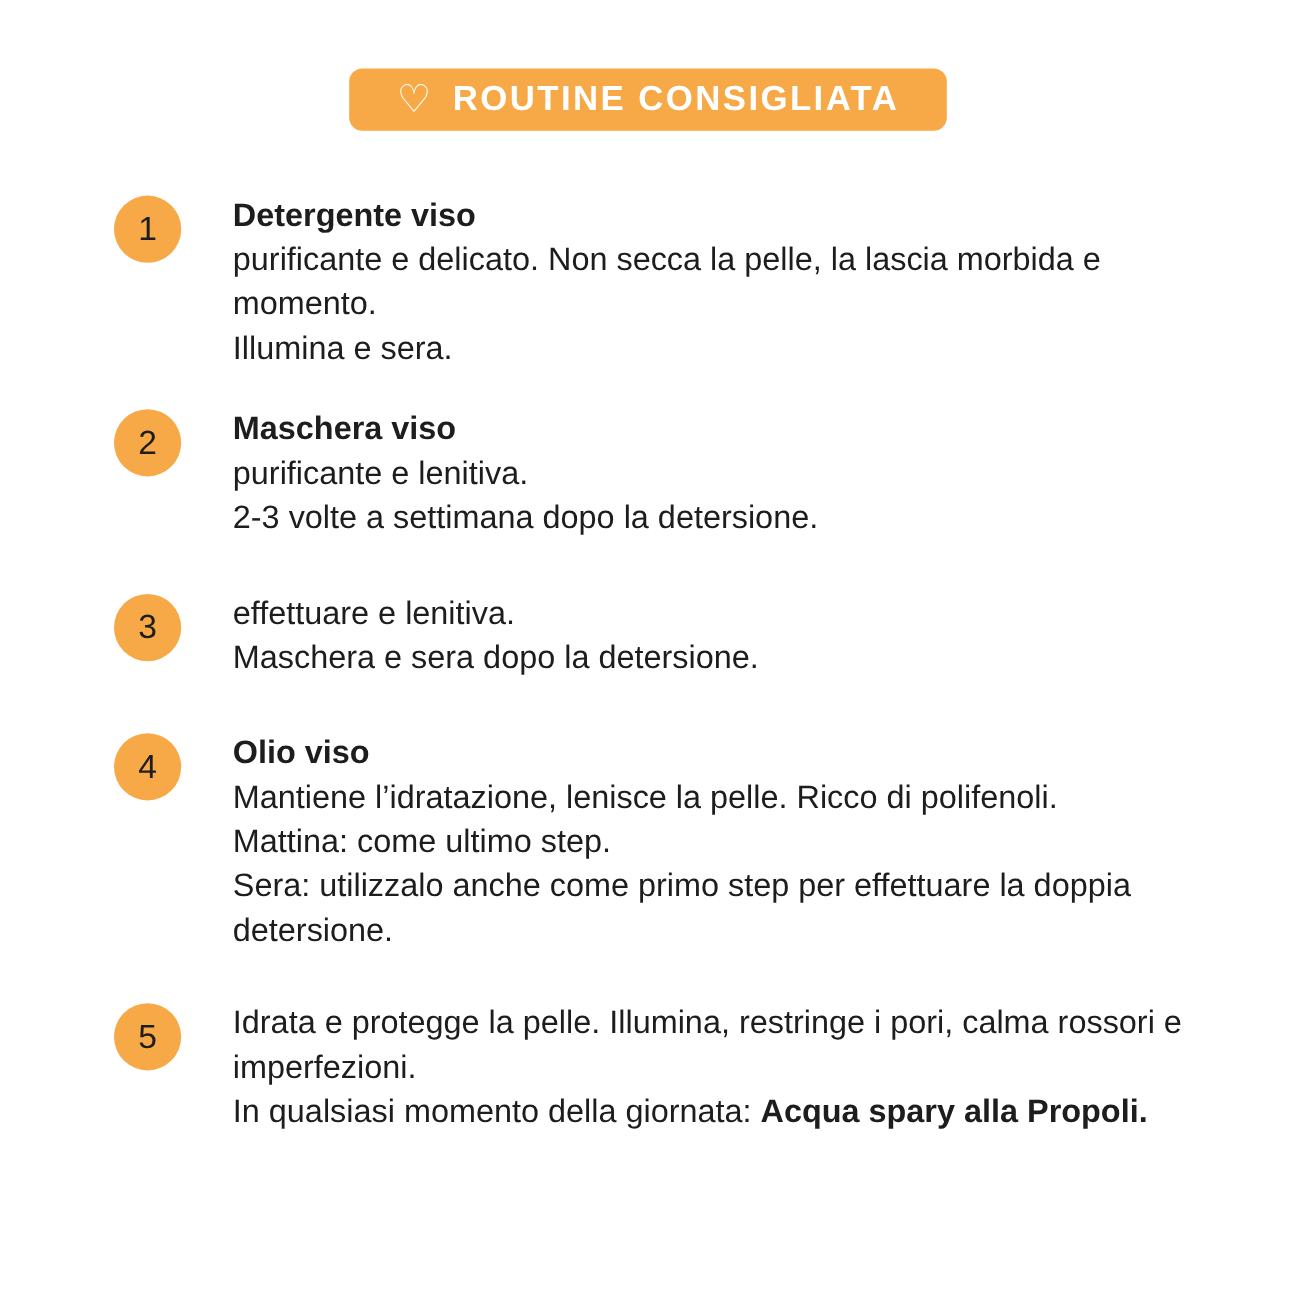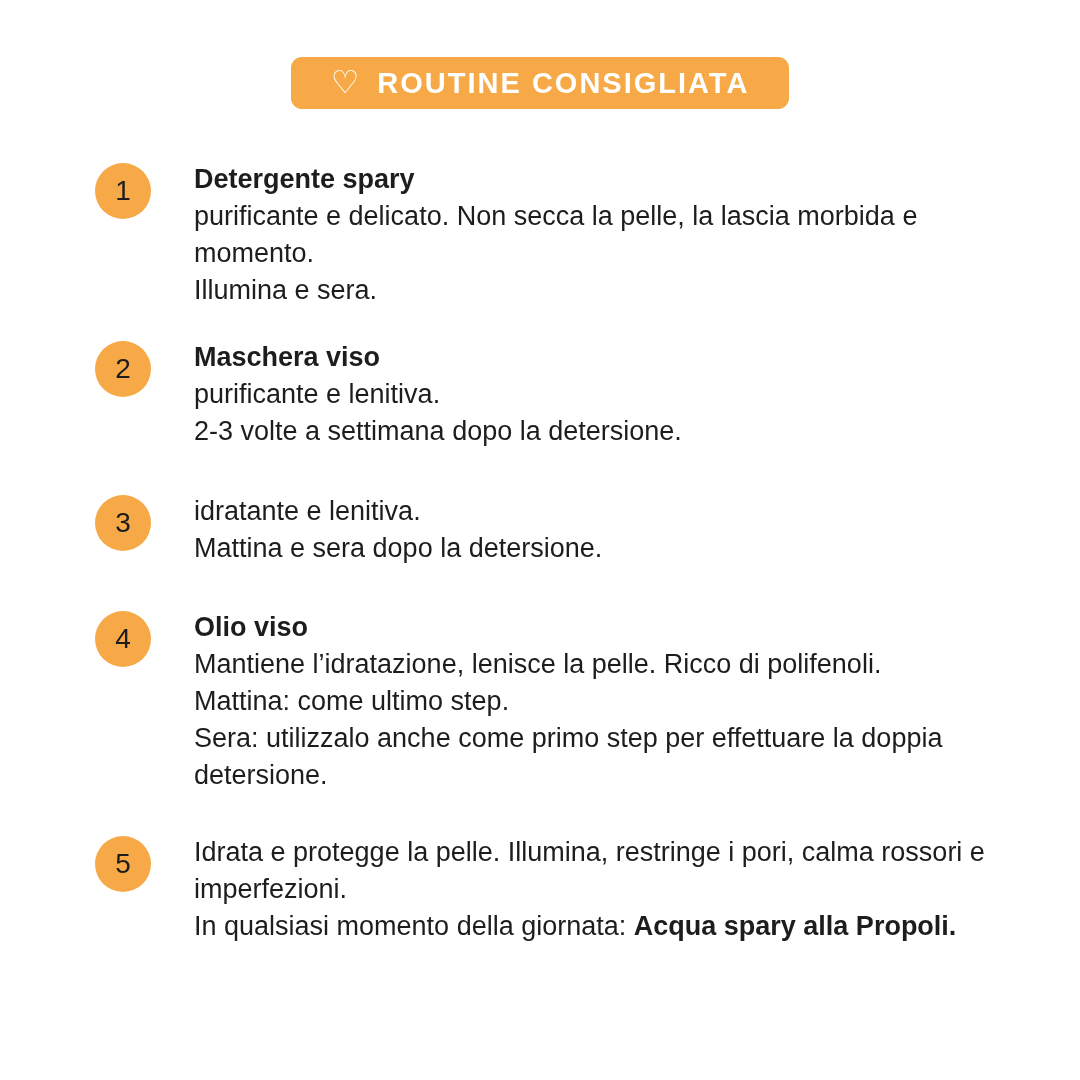--- a/index.html
+++ b/index.html
@@ -87,40 +87,40 @@
       <span class="heart">♡</span>
       <span>ROUTINE CONSIGLIATA</span>
     </div>
   </div>
 
   <div class="steps">
 
     <div class="step mb-1">
       <div class="step-num">1</div>
       <div class="step-body">
-        <div class="step-title">Detergente spary</div>
+        <div class="step-title">Detergente viso</div>
         <div>purificante e delicato. Non secca la pelle, la lascia morbida e momento.</div>
         <div>Illumina e sera.</div>
       </div>
     </div>
 
     <div class="step mb-2">
       <div class="step-num">2</div>
       <div class="step-body">
         <div class="step-title">Maschera viso</div>
         <div>purificante e lenitiva.</div>
         <div>2-3 volte a settimana dopo la detersione.</div>
       </div>
     </div>
 
     <div class="step mb-3">
       <div class="step-num">3</div>
       <div class="step-body">
-        <div>idratante e lenitiva.</div>
-        <div>Mattina e sera dopo la detersione.</div>
+        <div>effettuare e lenitiva.</div>
+        <div>Maschera e sera dopo la detersione.</div>
       </div>
     </div>
 
     <div class="step mb-4">
       <div class="step-num">4</div>
       <div class="step-body">
         <div class="step-title">Olio viso</div>
         <div>Mantiene l’idratazione, lenisce la pelle. Ricco di polifenoli.</div>
         <div>Mattina: come ultimo step.</div>
         <div>Sera: utilizzalo anche come primo step per effettuare la doppia detersione.</div>

